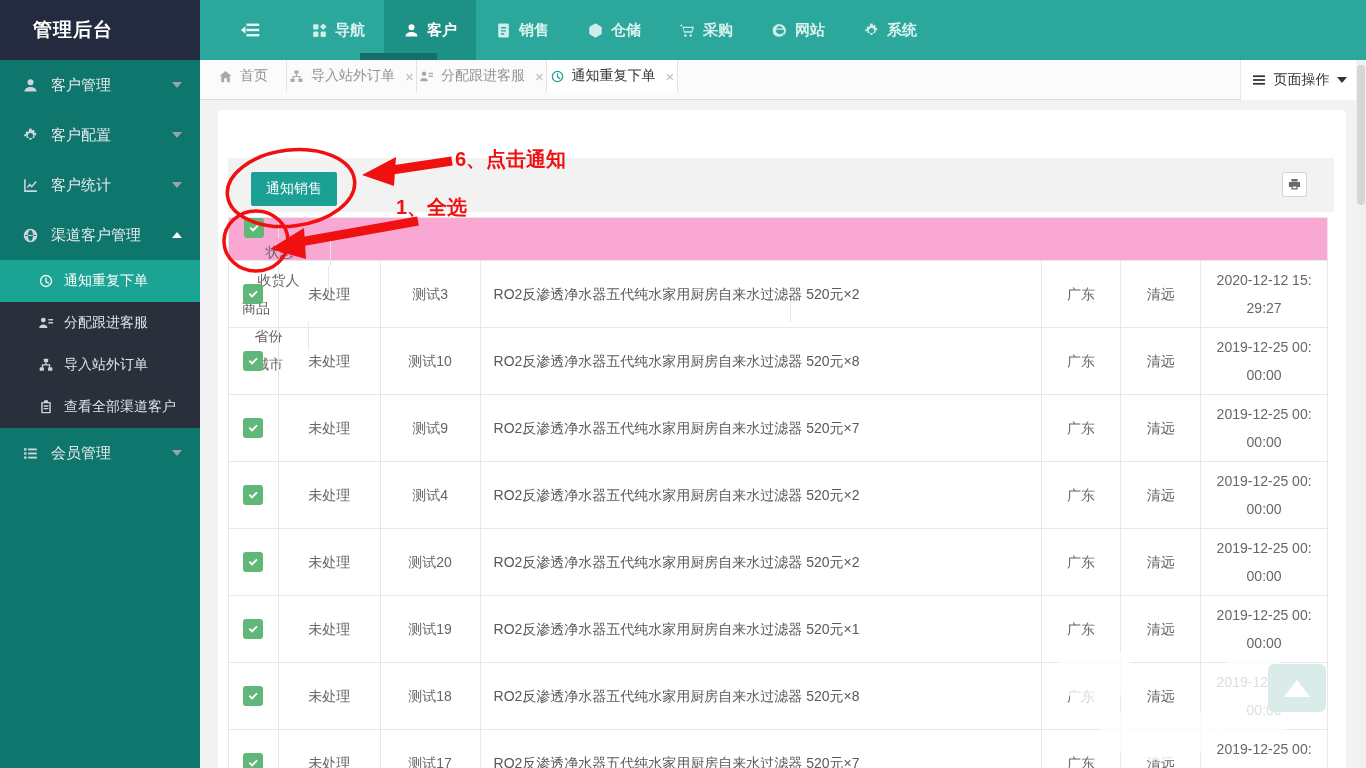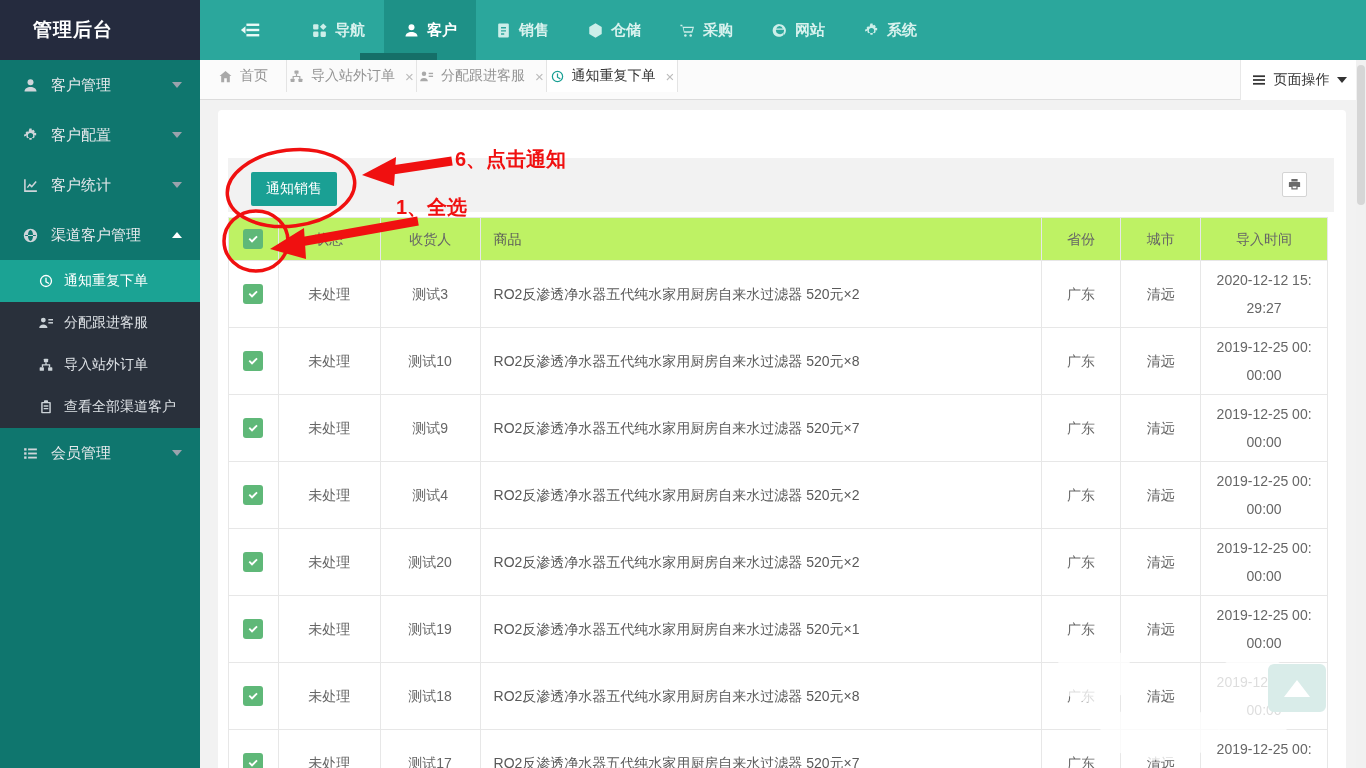--- a/index.html
+++ b/index.html
@@ -57,21 +57,21 @@
   .card { position:absolute; left:18px; top:10px; width:1128px; height:658px; background:#fff; border-radius:4px 4px 0 0; overflow:hidden; }
   .toolbar { position:absolute; left:10px; top:48px; width:1106px; height:54px; background:#f2f2f2; }
   .btn-notify { position:absolute; left:23px; top:14px; width:86px; height:34px; background:#1aa094; color:#fff;
       border:none; border-radius:2px; font-size:14px; font-family:inherit; cursor:pointer; }
   .btn-print { position:absolute; right:27px; top:14px; width:25px; height:25px; background:#fff; border:1px solid #d4d4d4;
       border-radius:2px; display:flex; align-items:center; justify-content:center; color:#6a6a6a; cursor:pointer; }
 
   
   .dtable { position:absolute; left:10px; top:107px; width:1100px; border:1px solid #e7e7e7; border-bottom:none; }
   .trow { display:flex; border-bottom:1px solid #e7e7e7; background:#fff; }
-  .trow.head { background:#bef264; height:43px; }
+  .trow.head { background:#f9a8d4; height:43px;flex-direction:column; }
   .trow.body { height:67px; }
   .cell { display:flex; align-items:center; justify-content:center; border-right:1px solid #e7e7e7; text-align:center; line-height:28px; }
   .cell:last-child { border-right:none; }
   .col-check{width:50px}.col-status{width:102px}.col-recv{width:100px}
   .col-prod{width:562px; justify-content:flex-start; padding-left:13px; text-align:left; color:#595959;}
   .col-prov{width:80px}.col-city{width:80px}
   .col-time{width:126px; padding:0 13px; word-break:break-all;}
   .cbx { width:20px; height:20px; background:#5fb878; border-radius:3px; display:flex; align-items:center; justify-content:center; color:#fff; cursor:pointer; }
 
   
@@ -355,21 +355,20 @@
               <svg class="ic" width="14" height="14">
                 <use href="#i-check"></use>
               </svg>
             </span>
           </div>
         <div class="cell col-status">状态</div>
         <div class="cell col-recv">收货人</div>
         <div class="cell col-prod">商品</div>
         <div class="cell col-prov">省份</div>
         <div class="cell col-city">城市</div>
-        <div class="cell col-time">导入时间</div>
       </div>
 
       <div class="trow body">
         <div class="cell col-check">
             <span class="cbx">
               <svg class="ic" width="14" height="14">
                 <use href="#i-check"></use>
               </svg>
             </span>
           </div>

